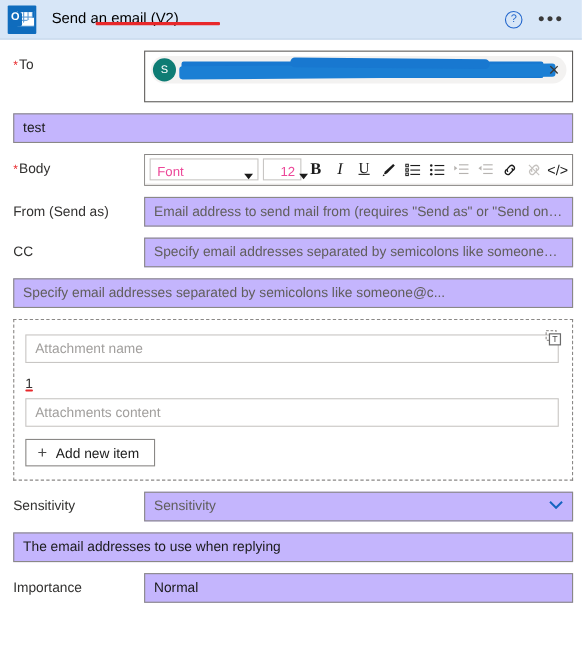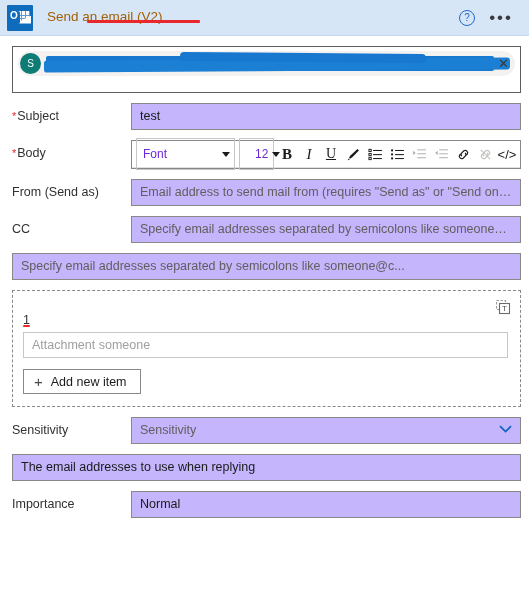--- a/index.html
+++ b/index.html
@@ -74,21 +74,21 @@
     left: 9px; top: 11px;
     width: 15px; height: 8px;
     background: #ffffff;
     z-index: 2;
     clip-path: polygon(0 100%, 100% 0, 100% 100%);
     border-left: 1px solid #0f6cbd;
   }
   .header-title {
     margin-left: 14px;
     font-size: 13.5px;
-    color: #a16207;
+    color: #000000;
     position: relative;
     padding-bottom: 2px;
   }
   .title-underline {
     position: absolute;
     left: 40px; bottom: 3px;
     width: 113px; height: 3px;
     background: #e8282b;
     border-radius: 1px;
   }
@@ -225,26 +225,26 @@
   .toolbar {
     height: 27px;
     display: flex;
     align-items: center;
     border-bottom: 1px solid #e1dfdd;
     padding: 0 2px;
     background: #ffffff;
   }
   .tb-select {
     display: flex;
-    align-items: center;
+    align-items: flex-end;
     justify-content: space-between;
     border: 1px solid #c8c6c4;
-    height: 32px;
+    height: 20px;
     font-size: 12px;
-    color: #6d28d9;
+    color: #ec4899;
     padding: 0 4px 0 6px;
     margin: 0 2px;
     cursor: pointer;
   }
   .tb-select.font { width: 104px; }
   .tb-select.size { width: 35px; padding: 0 3px 0 15px; }
   .caret {
     width: 0; height: 0;
     border-left: 4px solid transparent;
     border-right: 4px solid transparent;
@@ -358,36 +358,36 @@
   <div class="header-actions">
     <div class="help-icon">?</div>
     <div class="ellipsis-icon">•••</div>
   </div>
 </div>
 
 <div class="form">
 
   <div class="sp"></div>
   <div class="row">
+    <div class="label">
+      <span class="req">*</span><span>To</span>
+    </div>
     <div class="field">
       <div class="to-box">
         <div class="chip">
           <div class="avatar">S</div>
           <div class="redaction"></div>
           <div class="chip-close">✕</div>
         </div>
       </div>
     </div>
   </div>
 
   <div class="sp"></div>
   <div class="row">
-    <div class="label">
-      <span class="req">*</span><span>Subject</span>
-    </div>
     <div class="field">
       <div class="input">test</div>
     </div>
   </div>
 
   <div class="sp"></div>
   <div class="row">
     <div class="label">
       <span class="req">*</span><span>Body</span>
     </div>
@@ -492,28 +492,29 @@
   <div class="sp"></div>
   <div class="attach-panel">
     <div class="text-mode-icon">
       <svg width="16" height="16" viewBox="0 0 16 16">
         <rect x="1.5" y="1.5" width="9" height="9" fill="none" stroke="#9a9795" stroke-width="1.1" stroke-dasharray="2.4 1.6"></rect>
         <rect x="4.5" y="4.5" width="10" height="10" fill="#ffffff" stroke="#6b6b6b" stroke-width="1.1"></rect>
         <text x="9.5" y="12.3" font-size="8" font-family="Liberation Sans, sans-serif" fill="#4a4a4a" text-anchor="middle">T</text>
       </svg>
     </div>
 
+    <div class="attach-input">Attachment name</div>
 
     <div style="height:10px;"></div>
 
     <div class="attach-label">
       <span class="attach-underline" style="width:100%;"></span>
       <div style="font-size:12.5px;color:#323130;line-height:11px;height:9px;overflow:hidden;">1</div>
     </div>
-    <div class="attach-input">Attachment someone</div>
+    <div class="attach-input">Attachments content</div>
 
     <button class="add-item-btn">
       <span class="plus">+</span>
       <span>Add new item</span>
     </button>
   </div>
 
   <div class="sp"></div>
   <div class="row">
     <div class="label">Sensitivity</div>

